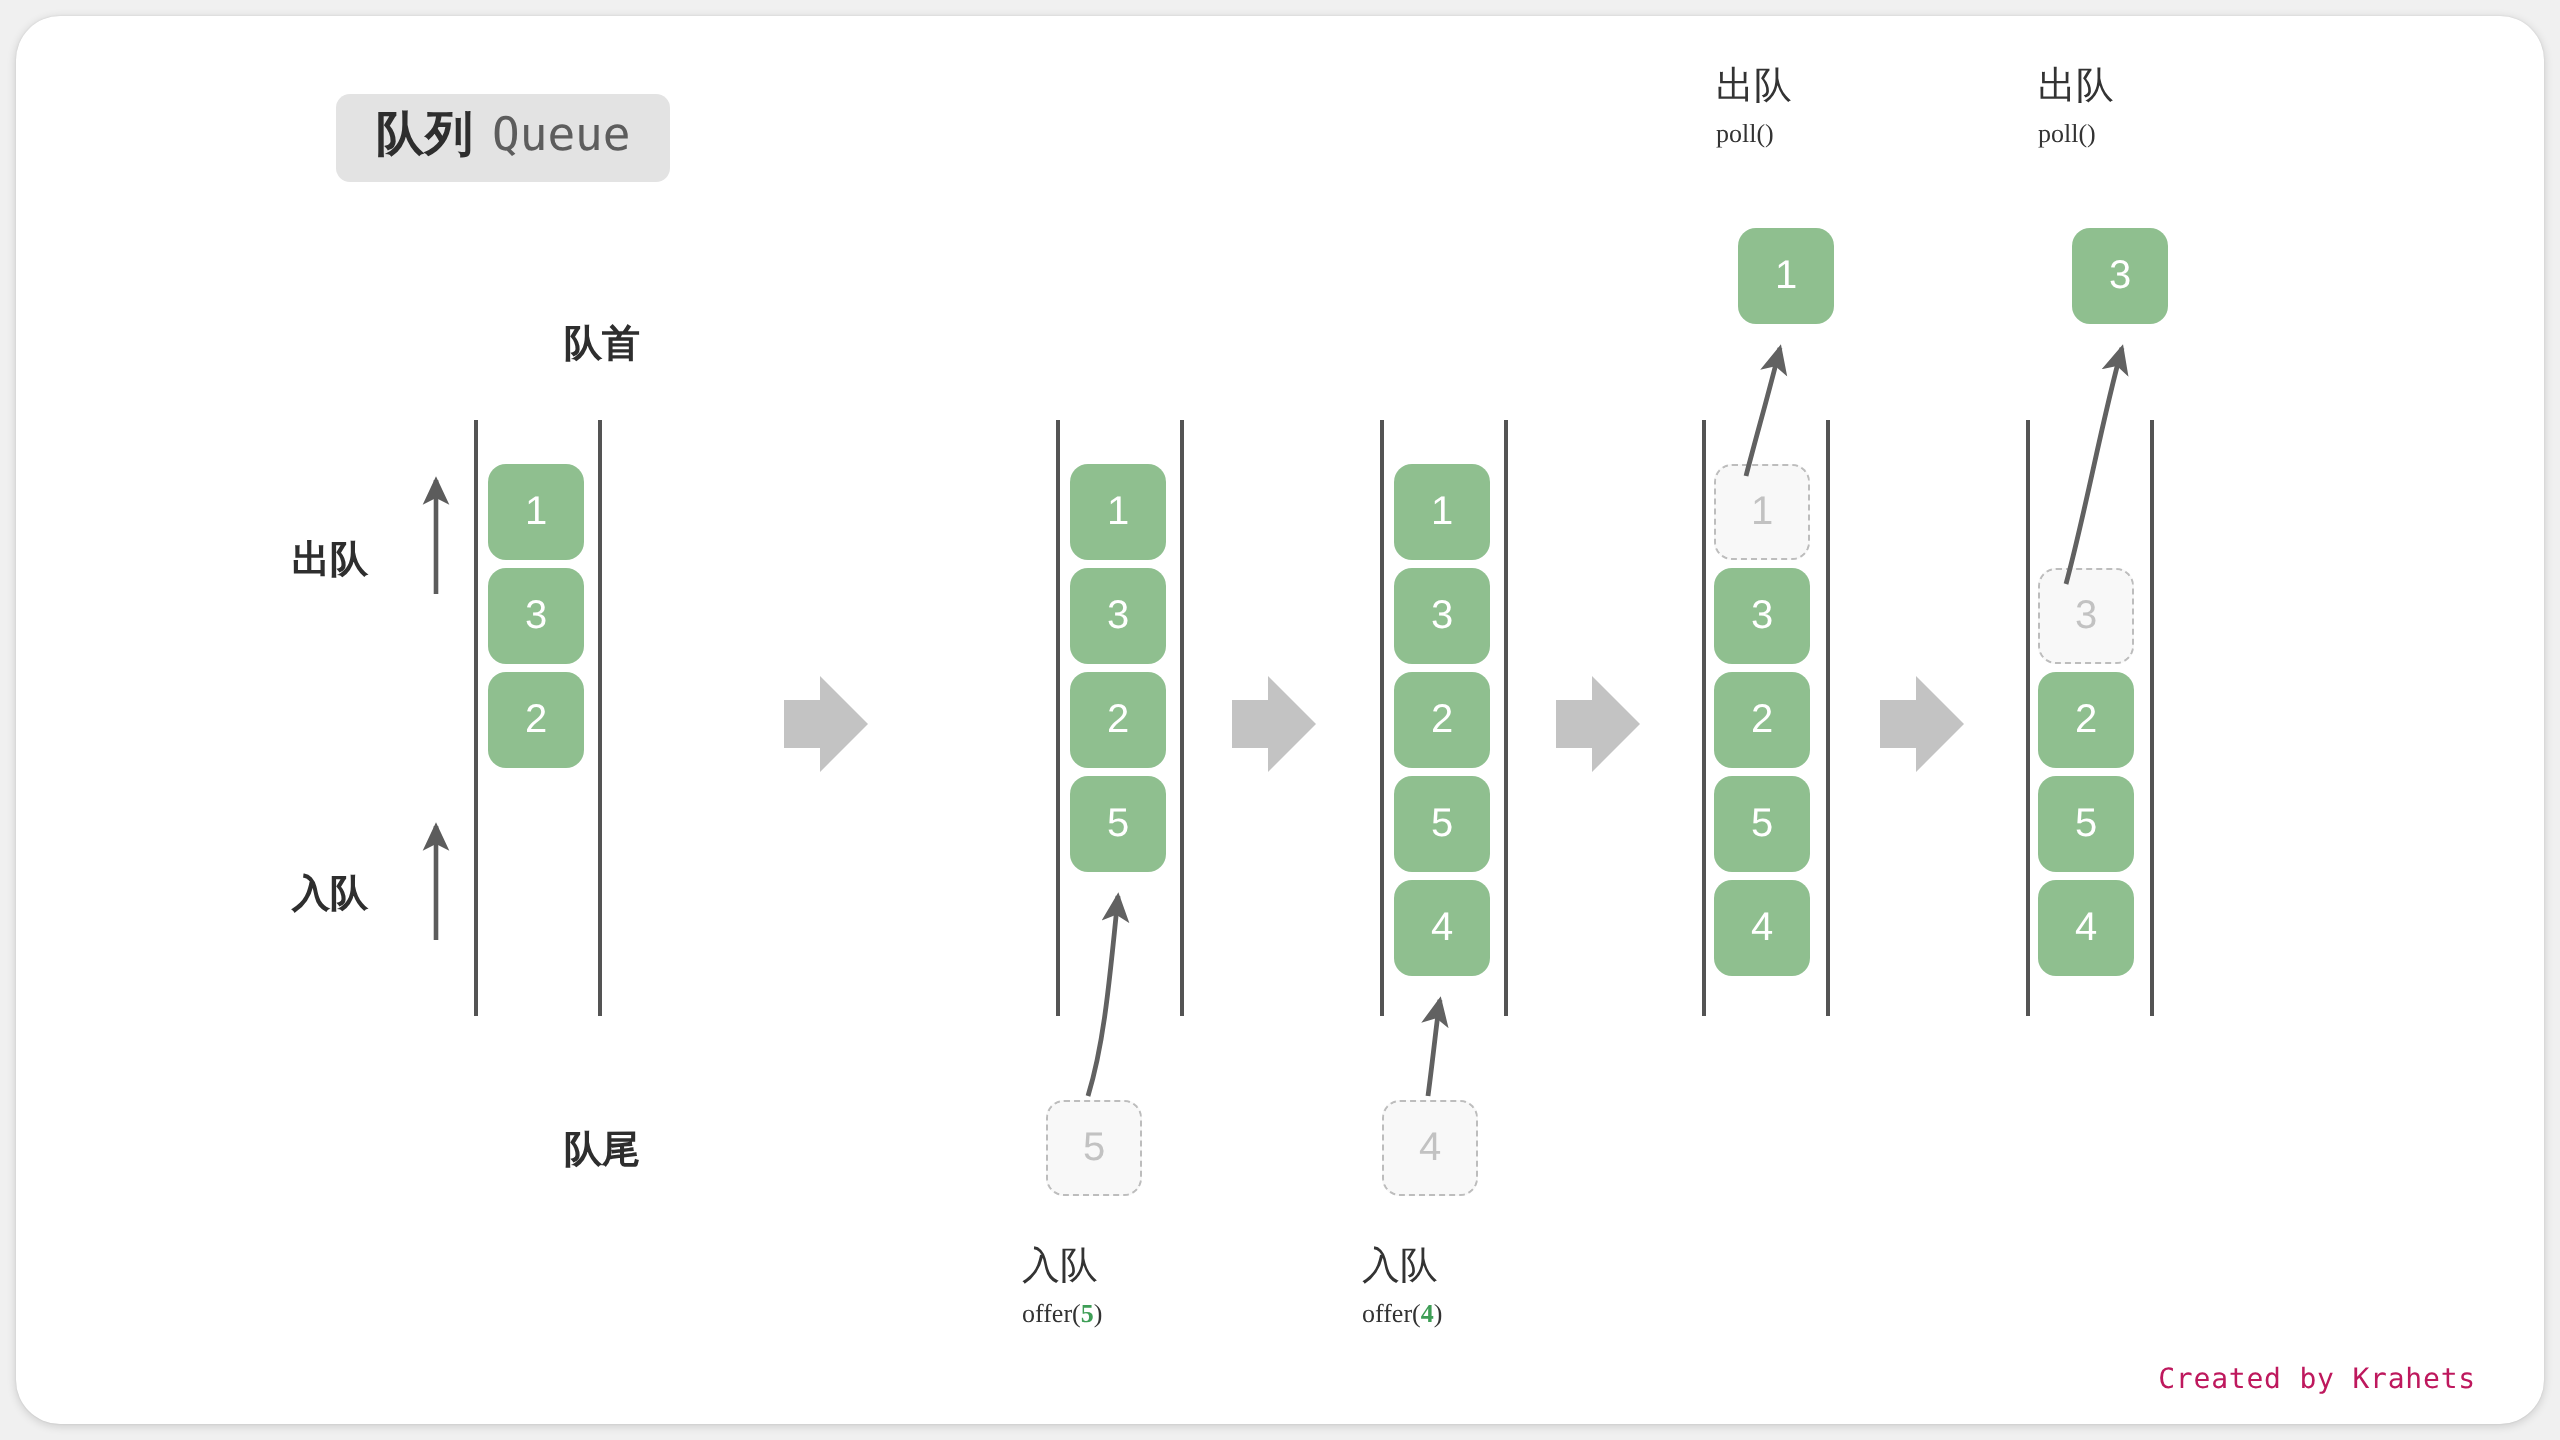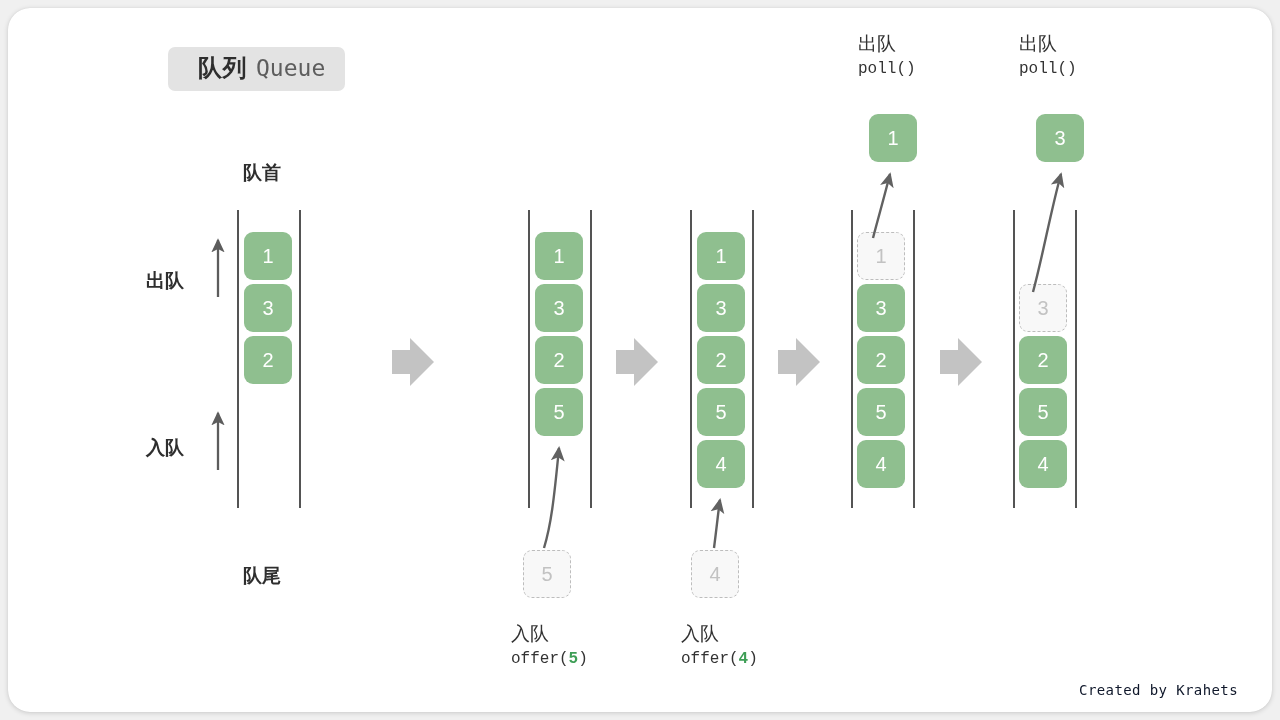--- a/index.html
+++ b/index.html
@@ -24,21 +24,21 @@
     height: 704px;
     background: #ffffff;
     border-radius: 22px;
     box-shadow: 0 1px 5px rgba(0,0,0,0.16), 0 0 1px rgba(0,0,0,0.10);
   }
   
   .title-badge {
     position: absolute;
     left: 168px;
     top: 47px;
-    padding: 9px 20px 11px 30px;
+    padding: 9px 20px 11px 20px;
     background: #e3e3e3;
     border-radius: 7px;
     white-space: nowrap;
     line-height: 1;
   }
   .title-cn {
     font-size: 24px;
     font-weight: 700;
     color: #2e2e2e;
     letter-spacing: 0.5px;
@@ -79,52 +79,53 @@
   .lbl {
     position: absolute;
     color: #3a3a3a;
     white-space: nowrap;
     line-height: 1.32;
   }
   .lbl-head {
     font-size: 19px;
     font-weight: 700;
     color: #2e2e2e;
+    margin-left: 39px;
   }
   .lbl-side {
     font-size: 19px;
     font-weight: 700;
     color: #2e2e2e;
   }
   .op-label {
     position: absolute;
     white-space: nowrap;
     line-height: 1.45;
     text-align: left;
     color: #333333;
   }
   .op-cn {
     font-size: 19px;
     display: block;
   }
   .op-code {
-    font-size: 16px;
-    font-family: Liberation Mono, monospace;
+    font-size: 13px;
+    font-family: Liberation Serif, serif;
     display: block;
     color: #333333;
   }
   .op-code .arg { color: #3e9e56; font-weight: 700; }
   
   .footer {
     position: absolute;
     right: 42px;
     bottom: 22px;
     font-size: 14px;
     font-family: "DejaVu Sans Mono", "Liberation Mono", monospace;
-    color: #0f172a;
+    color: #be185d;
     letter-spacing: 0.4px;
     text-align: center;
   }
   svg.overlay {
     position: absolute;
     left: 0; top: 0;
     width: 1280px; height: 720px;
     pointer-events: none;
   }
 </style>

